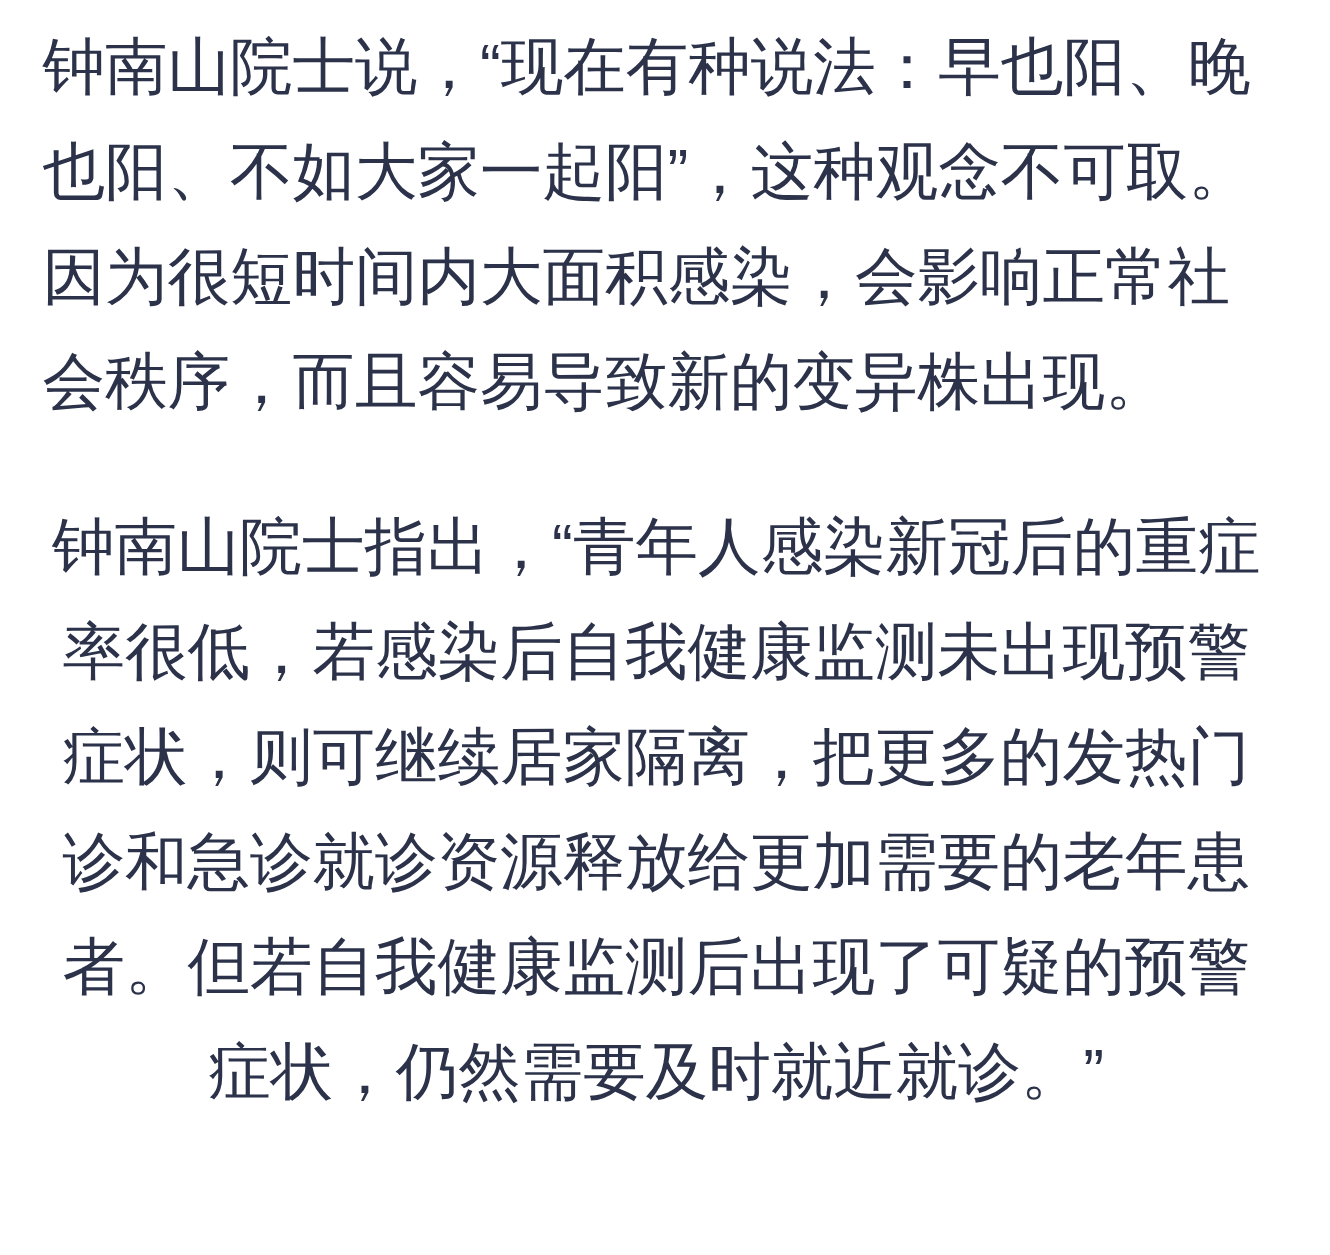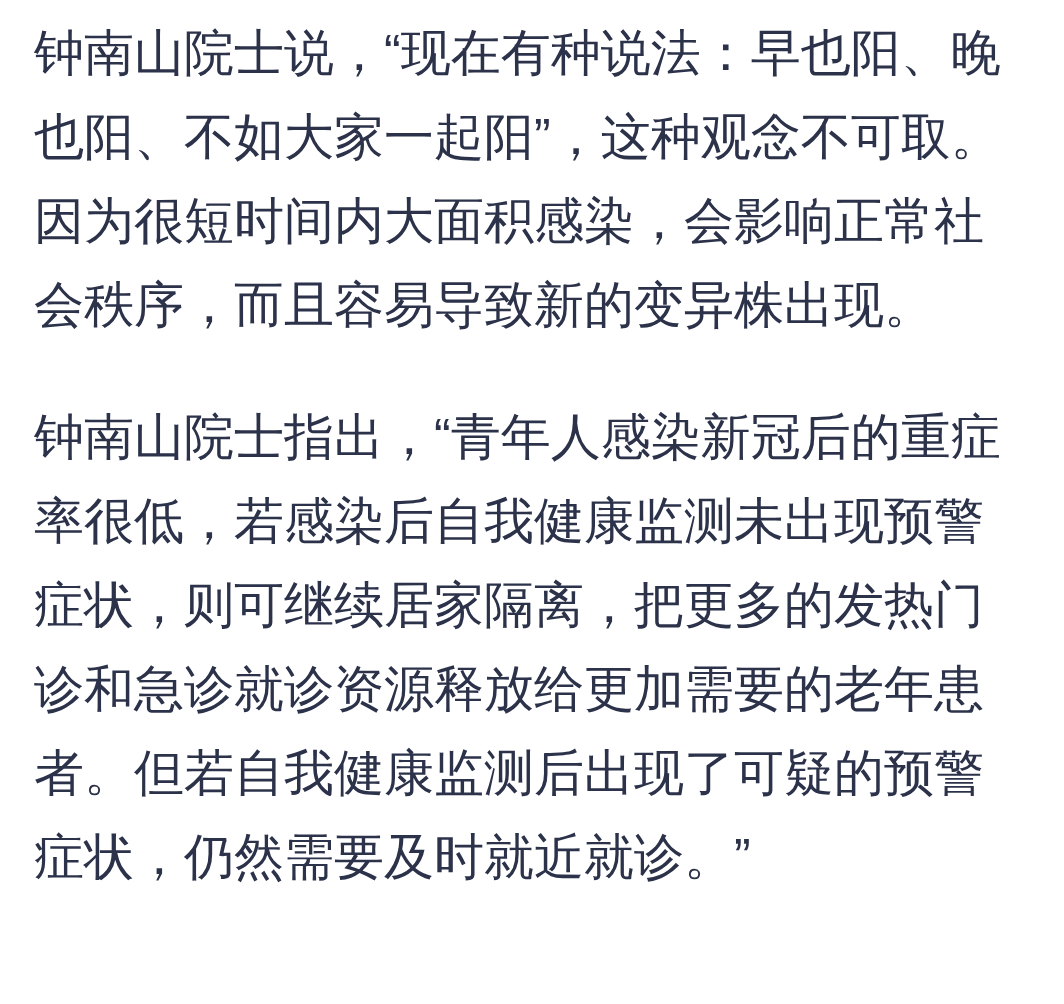--- a/index.html
+++ b/index.html
@@ -22,20 +22,21 @@
     margin: 0 0 48px 0;
     font-size: 50px;
     line-height: 84px;
     font-weight: 400;
     letter-spacing: 0;
     text-align: left;
     word-break: break-all;
   }
   .article p:last-child {
     margin-bottom: 0;
+    text-align: center;
   }
 </style>
 </head>
 <body style="background: rgb(255, 255, 255);">
 
 <div class="article" style="color: rgb(43, 50, 73);">
   <p>钟南山院士说，“现在有种说法：早也阳、晚也阳、不如大家一起阳”，这种观念不可取。因为很短时间内大面积感染，会影响正常社会秩序，而且容易导致新的变异株出现。</p>
   <p>钟南山院士指出，“青年人感染新冠后的重症率很低，若感染后自我健康监测未出现预警症状，则可继续居家隔离，把更多的发热门诊和急诊就诊资源释放给更加需要的老年患者。但若自我健康监测后出现了可疑的预警症状，仍然需要及时就近就诊。”</p>
 </div>
 

